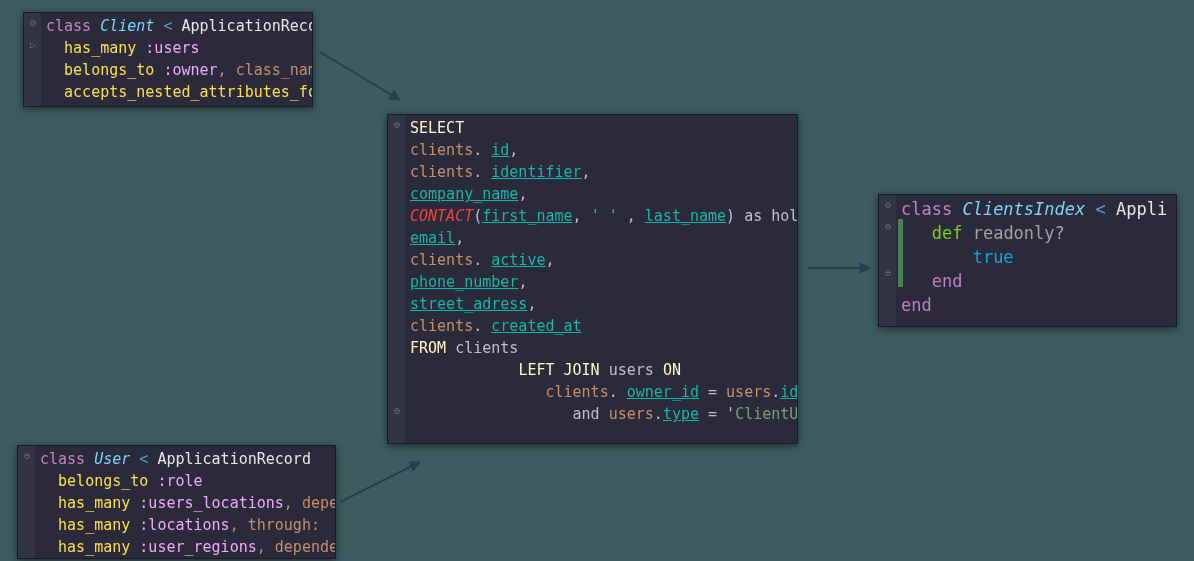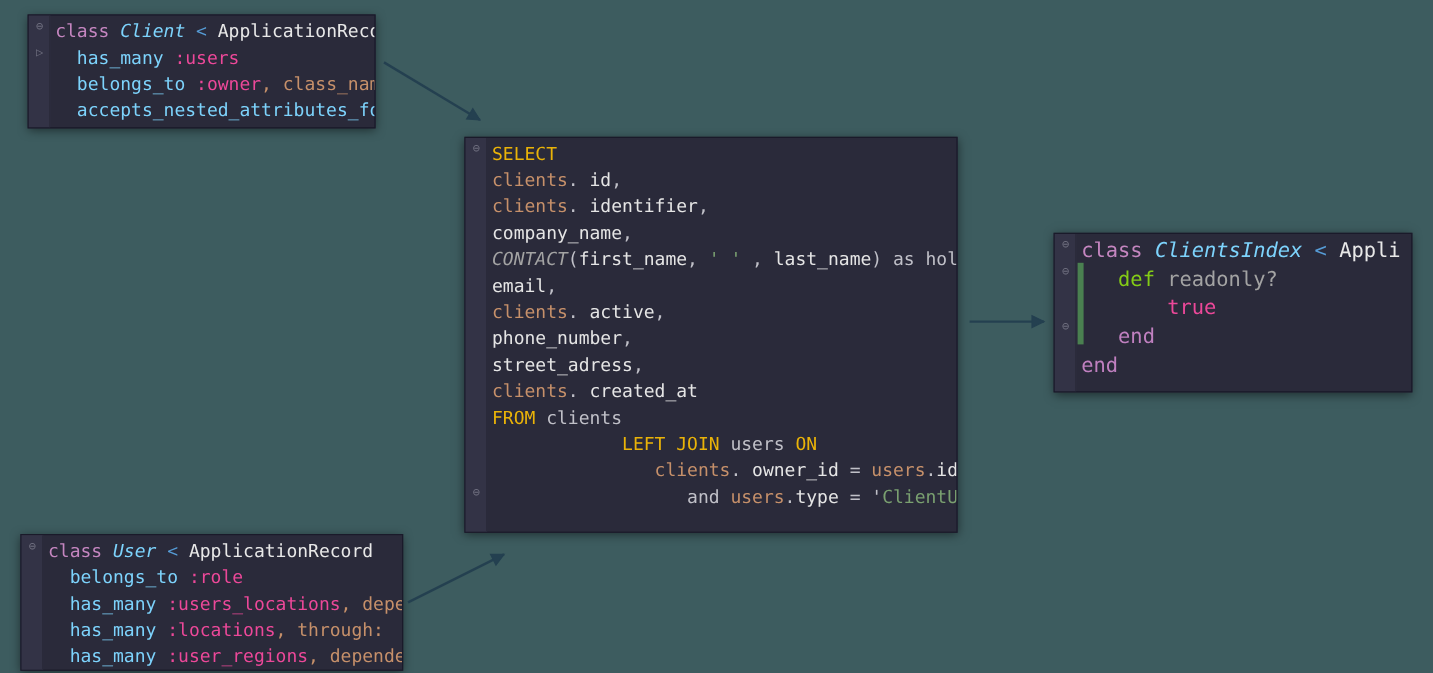--- a/index.html
+++ b/index.html
@@ -39,31 +39,31 @@
   .code-content {
     padding: 2px 6px 2px 22px;
     line-height: 22px;
     white-space: pre;
     overflow: hidden;
   }
   .kw-class { color: #c586c0; }
   .classname { color: #7dd3fc; font-style: italic; }
   .op { color: #569cd6; }
   .parent { color: #e8e8e8; }
-  .method { color: #7dd3fc; }
-  .sym { color: #ec4899; }
+  .method { color: #fde047; }
+  .sym { color: #f0abfc; }
   .arg { color: #c6906a; }
-  .kw-sql { color: #eab308; }
+  .kw-sql { color: #fef9c3; }
   .table { color: #c6906a; }
-  .col { color: #e5e5e5; }
-  .func { color: #a3a3a3; font-style: italic; }
+  .col { color: #14b8a6; text-decoration: underline; }
+  .func { color: #ef4444; font-style: italic; }
   .str { color: #7aa070; }
   .def-kw { color: #84cc16; }
   .def-name { color: #a3a3a3; }
-  .bool-val { color: #ec4899; }
+  .bool-val { color: #0ea5e9; }
   .end-kw { color: #c080c0; }
   .plain { color: #c0c0c8; }
   .indent-bar {
     position: absolute;
     left: 19px;
     width: 5px;
     background: #4a8050;
   }
   svg.arrow {
     position: absolute;

